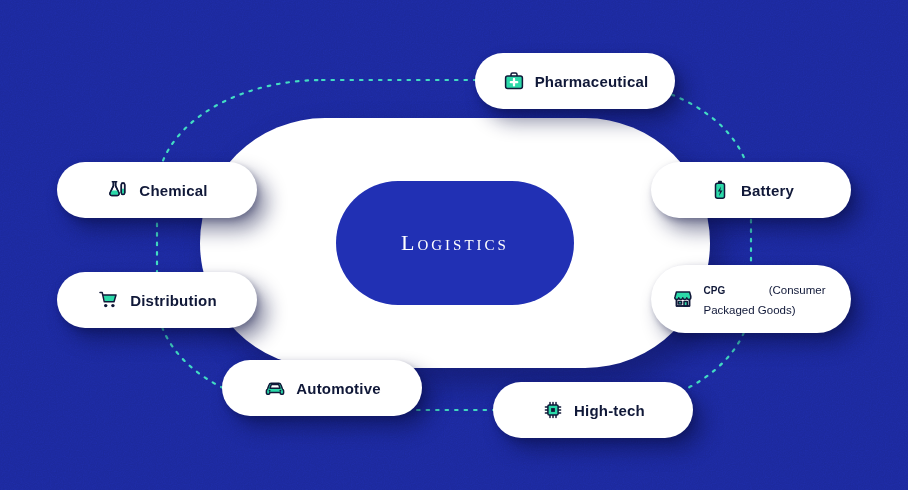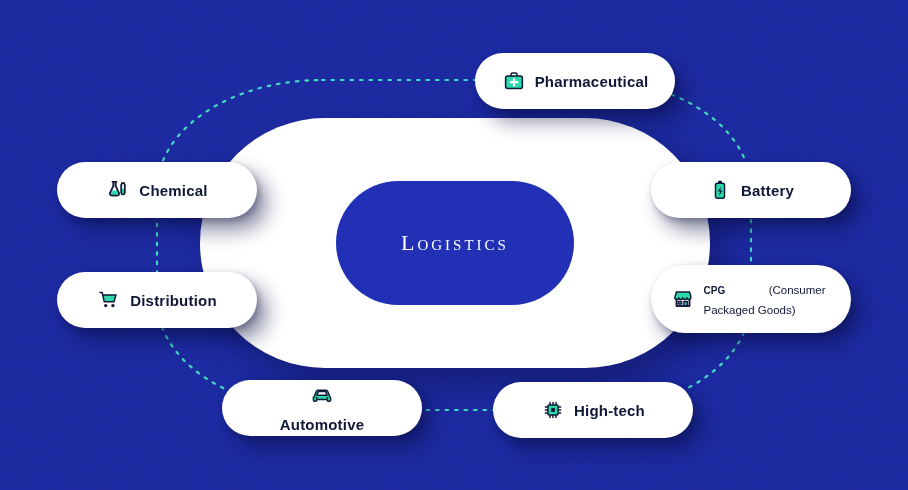--- a/index.html
+++ b/index.html
@@ -60,21 +60,21 @@
   }
   .node-label{
     font-weight:700;font-size:15px;color:var(--ink);letter-spacing:.2px;
   }
   .pill-food{left:322px;top:80px;}
   .pill-pharmaceutical{left:575px;top:81px;}
   .pill-chemical{left:157px;top:190px;}
   .pill-battery{left:751px;top:190px;}
   .pill-distribution{left:157px;top:300px;align-items:center;}
   .pill-cpg{left:751px;top:299px;height:68px;}
-  .pill-automotive{left:322px;top:408px;flex-direction:column;}
+  .pill-automotive{left:322px;top:388px;}
   .pill-hightech{left:593px;top:410px;}
   .cpg-text{width:128px;line-height:1.25;color:var(--ink);}
   .cpg-bold{font-weight:700;font-size:10px;}
   .cpg-small{font-weight:400;font-size:11.5px;margin-left:39px;}
   .icon{width:24px;height:24px;display:flex;align-items:center;justify-content:center;flex:0 0 auto;}
   .icon svg{width:24px;height:24px;display:block;}
   
   .i-fill{fill:var(--teal);stroke:var(--ink);stroke-width:1.5;stroke-linejoin:round;}
   .i-line{fill:none;stroke:var(--ink);stroke-width:1.5;stroke-linecap:round;stroke-linejoin:round;}
   .i-dark{fill:var(--ink);}

